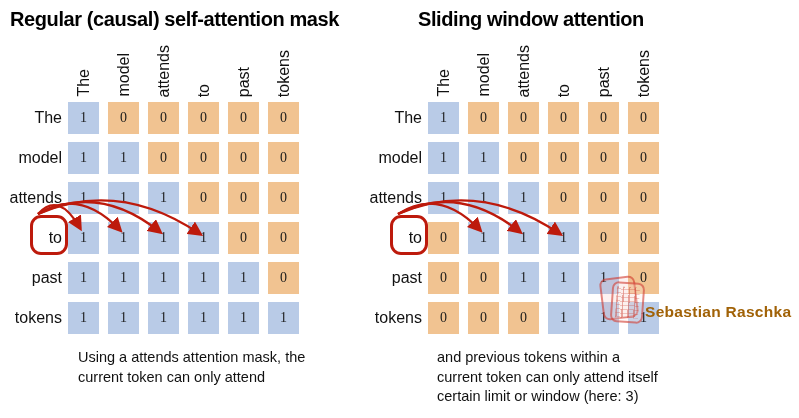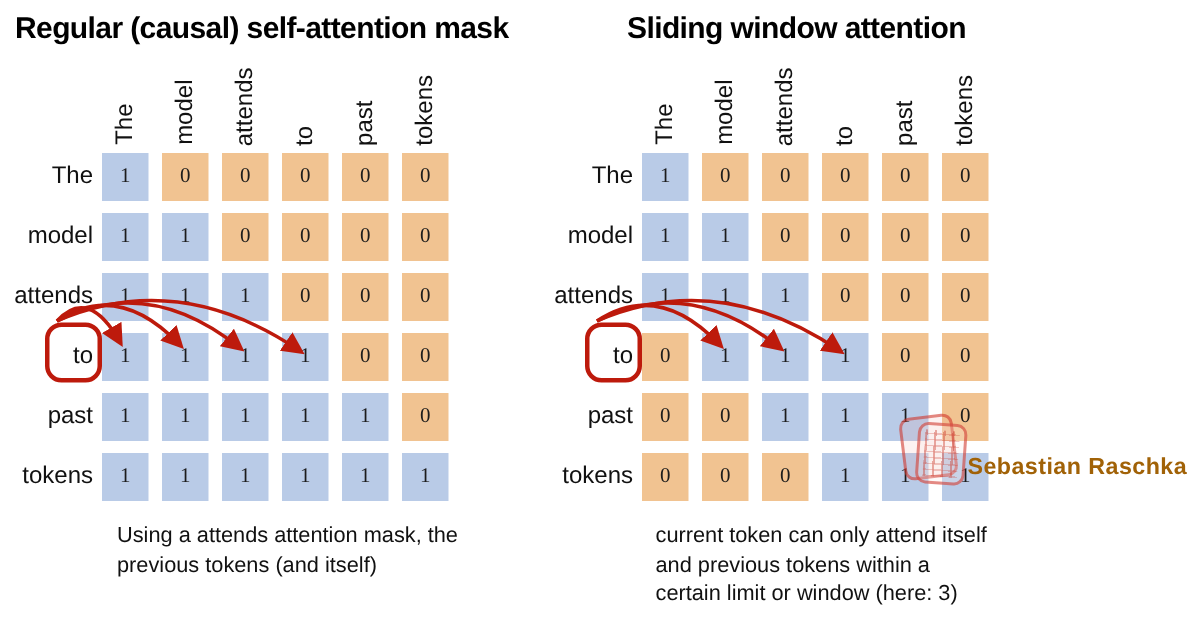--- a/index.html
+++ b/index.html
@@ -201,21 +201,21 @@
     <div class="cell" style="left: 268px; top: 262px; background: rgb(241, 195, 145); color: rgb(28, 28, 28);">0</div>
     <div class="cell" style="left: 68px; top: 302px; background: rgb(185, 203, 231); color: rgb(28, 28, 28);">1</div>
     <div class="cell" style="left: 108px; top: 302px; background: rgb(185, 203, 231); color: rgb(28, 28, 28);">1</div>
     <div class="cell" style="left: 148px; top: 302px; background: rgb(185, 203, 231); color: rgb(28, 28, 28);">1</div>
     <div class="cell" style="left: 188px; top: 302px; background: rgb(185, 203, 231); color: rgb(28, 28, 28);">1</div>
     <div class="cell" style="left: 228px; top: 302px; background: rgb(185, 203, 231); color: rgb(28, 28, 28);">1</div>
     <div class="cell" style="left: 268px; top: 302px; background: rgb(185, 203, 231); color: rgb(28, 28, 28);">1</div>
     <div class="tobox" style="left: 30px; top: 215px; border-color: rgb(189, 26, 12);"></div>
     <div class="caption" style="left: 78px;">
       <div class="caption-line">Using a attends attention mask, the</div>
-      <div class="caption-line">previous tokens (and itself)</div>
+      <div class="caption-line">current token can only attend</div>
     </div>
     <div class="colhead" style="left: 428px;">
       <span class="colhead-text">The</span>
     </div>
     <div class="colhead" style="left: 468px;">
       <span class="colhead-text">model</span>
     </div>
     <div class="colhead" style="left: 508px;">
       <span class="colhead-text">attends</span>
     </div>
@@ -265,17 +265,17 @@
     <div class="cell" style="left: 588px; top: 262px; background: rgb(185, 203, 231); color: rgb(28, 28, 28);">1</div>
     <div class="cell" style="left: 628px; top: 262px; background: rgb(241, 195, 145); color: rgb(28, 28, 28);">0</div>
     <div class="cell" style="left: 428px; top: 302px; background: rgb(241, 195, 145); color: rgb(28, 28, 28);">0</div>
     <div class="cell" style="left: 468px; top: 302px; background: rgb(241, 195, 145); color: rgb(28, 28, 28);">0</div>
     <div class="cell" style="left: 508px; top: 302px; background: rgb(241, 195, 145); color: rgb(28, 28, 28);">0</div>
     <div class="cell" style="left: 548px; top: 302px; background: rgb(185, 203, 231); color: rgb(28, 28, 28);">1</div>
     <div class="cell" style="left: 588px; top: 302px; background: rgb(185, 203, 231); color: rgb(28, 28, 28);">1</div>
     <div class="cell" style="left: 628px; top: 302px; background: rgb(185, 203, 231); color: rgb(28, 28, 28);">1</div>
     <div class="tobox" style="left: 390px; top: 215px; border-color: rgb(189, 26, 12);"></div>
     <div class="caption" style="left: 437px;">
+      <div class="caption-line">and previous tokens within a</div>
       <div class="caption-line">current token can only attend itself</div>
-      <div class="caption-line">and previous tokens within a</div>
       <div class="caption-line">certain limit or window (here: 3)</div>
     </div>
   </div>
 
 </body></html>

